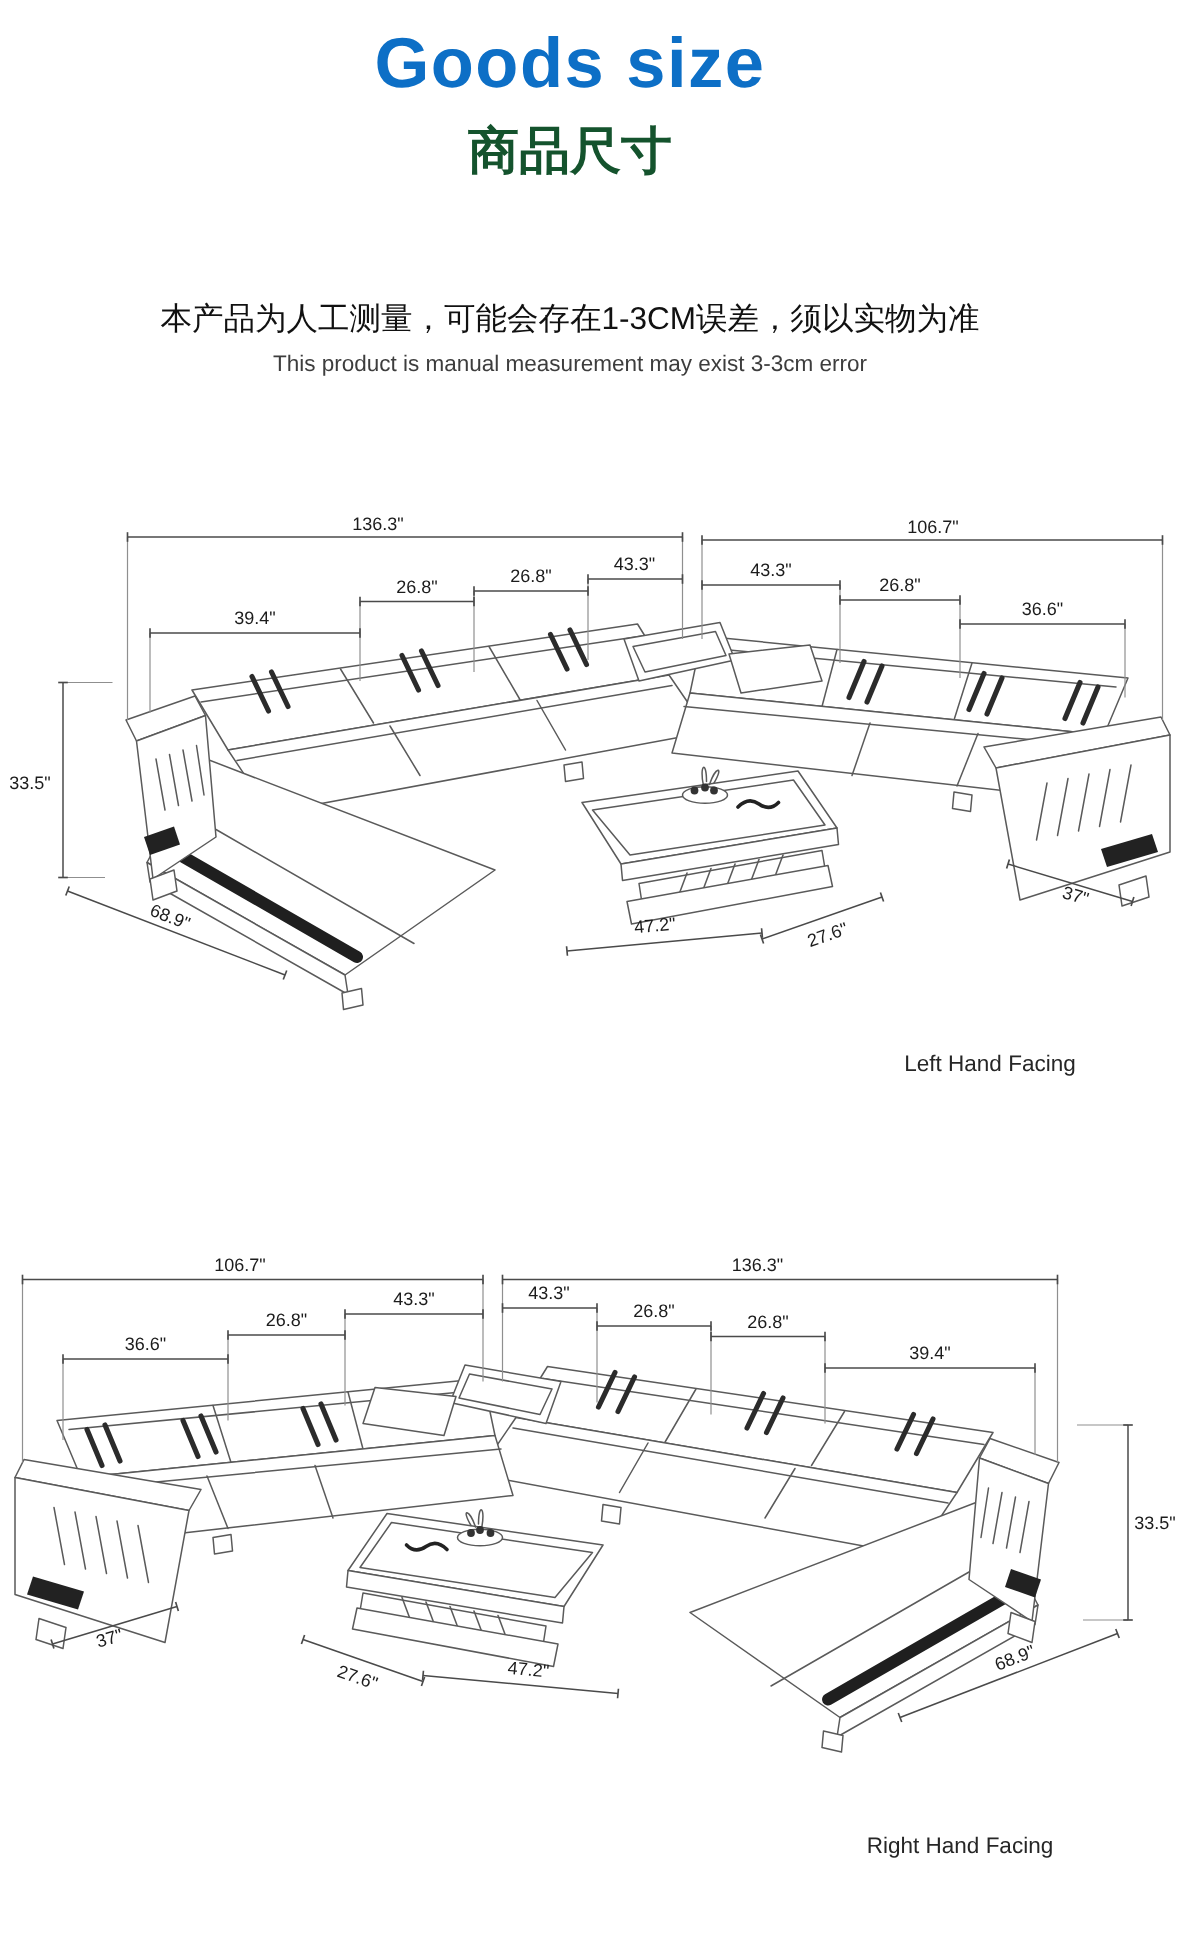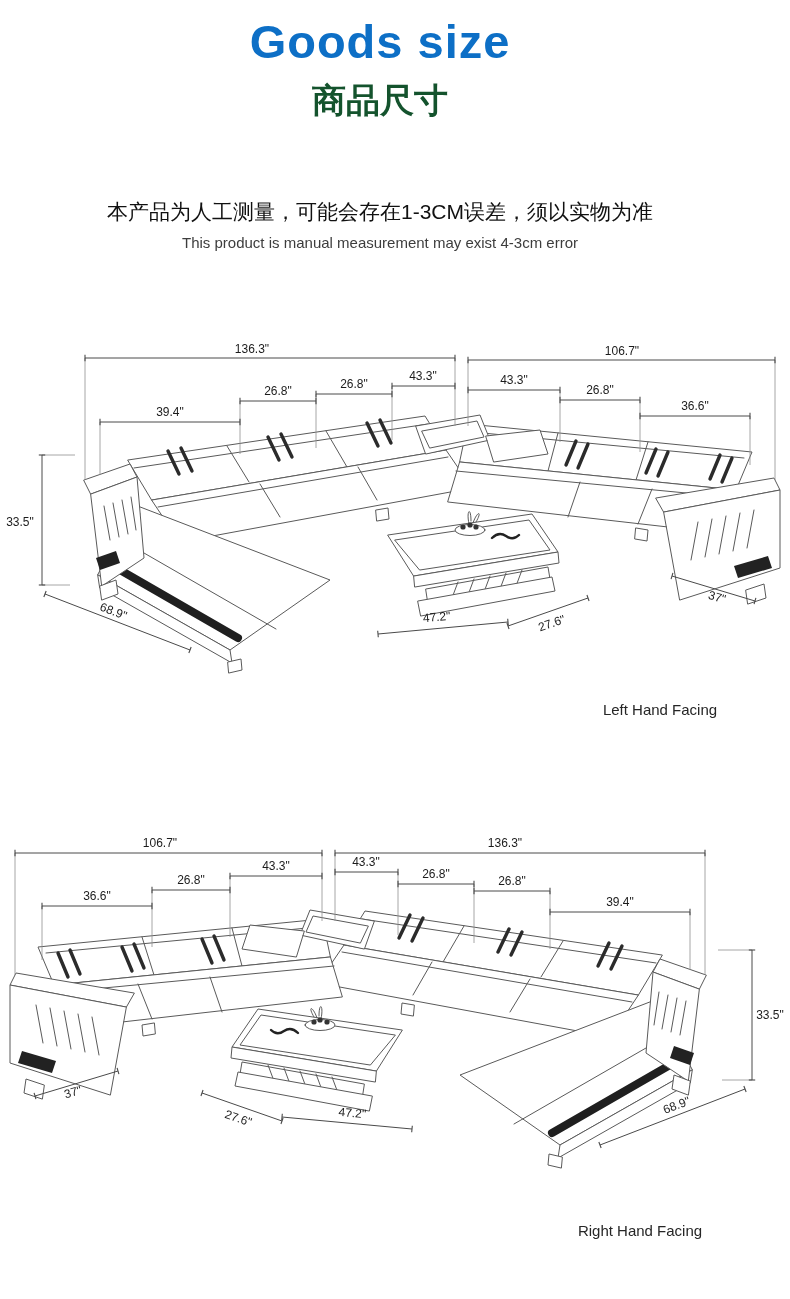--- a/index.html
+++ b/index.html
@@ -20,21 +20,21 @@
   text.dim { font-family:"Liberation Sans", sans-serif; font-size:12px; fill:#1c1c1c; }
   .dimline { stroke:#4a4a4a; stroke-width:1; fill:none; }
   .ext     { stroke:#8f8f8f; stroke-width:0.8; fill:none; }
 </style>
 </head>
 <body>
 
 <h1 class="abs title-en">Goods size</h1>
 <h2 class="abs title-cn">商品尺寸</h2>
 <p class="abs note-cn">本产品为人工测量，可能会存在1-3CM误差，须以实物为准</p>
-<p class="abs note-en">This product is manual measurement may exist 4-3cm error</p>
+<p class="abs note-en">This product is manual measurement may exist 3-3cm error</p>
 
 <svg id="svg1" class="diagram" width="790" height="420" viewBox="0 0 790 420" xmlns="http://www.w3.org/2000/svg">
   <defs>
     <marker id="tick" viewBox="0 0 8 8" markerWidth="8" markerHeight="8" refX="4" refY="4" orient="auto">
       <path d="M4,0.8 L4,7.2" stroke="#4a4a4a" stroke-width="1.1" fill="none"></path>
     </marker>
 
     <g id="sofa-art" stroke="#5a5a5a" stroke-width="1" fill="#ffffff" stroke-linejoin="round" stroke-linecap="round">
 
       <g>

